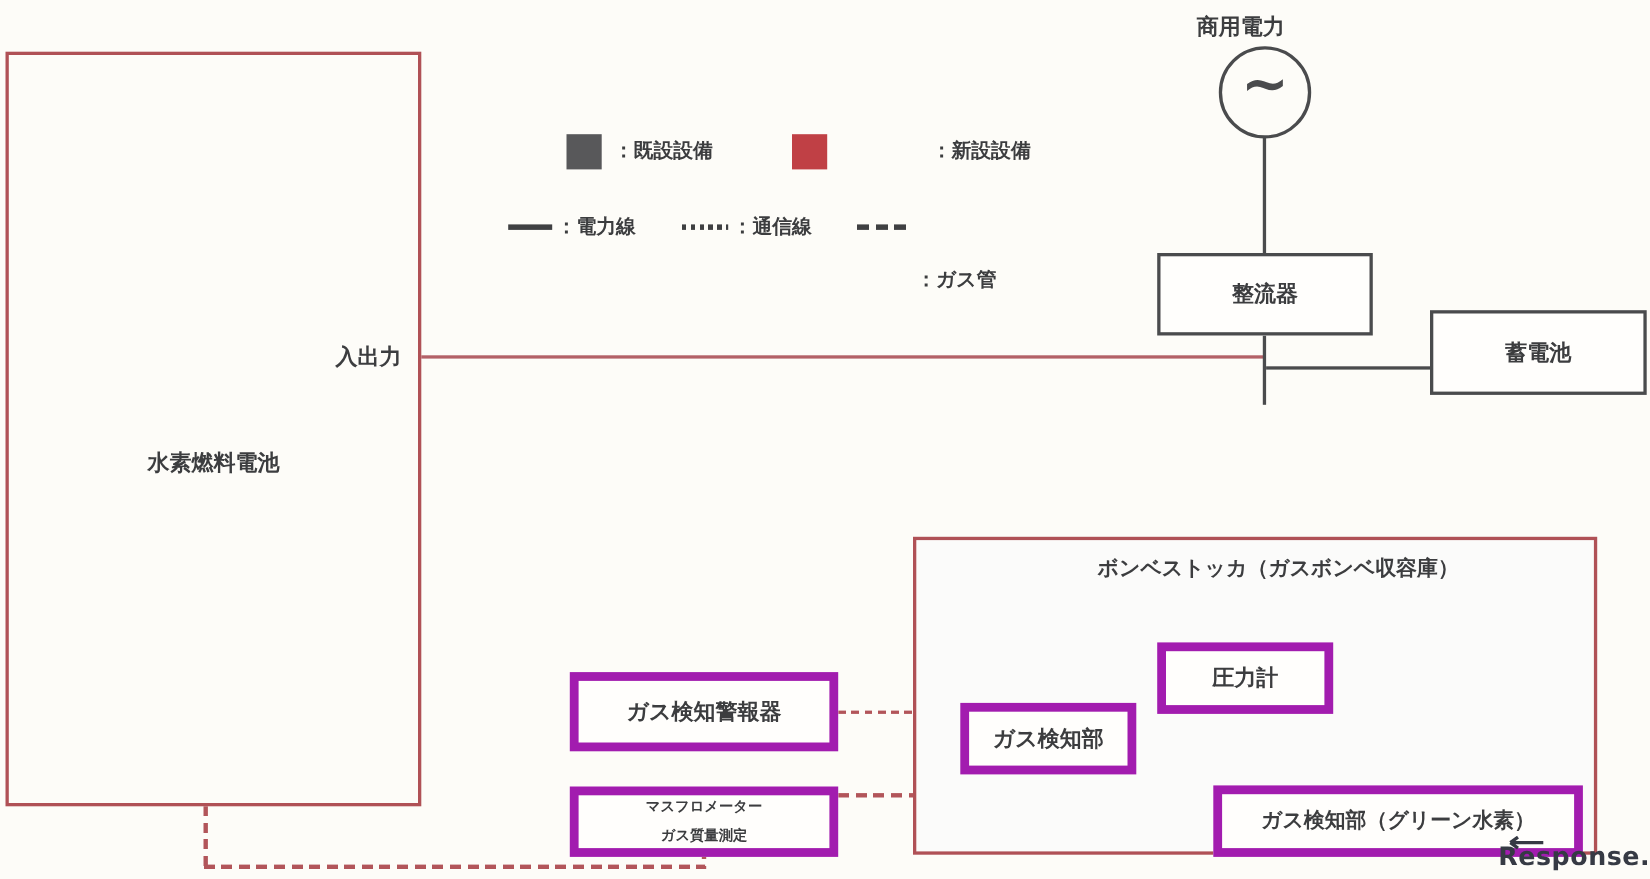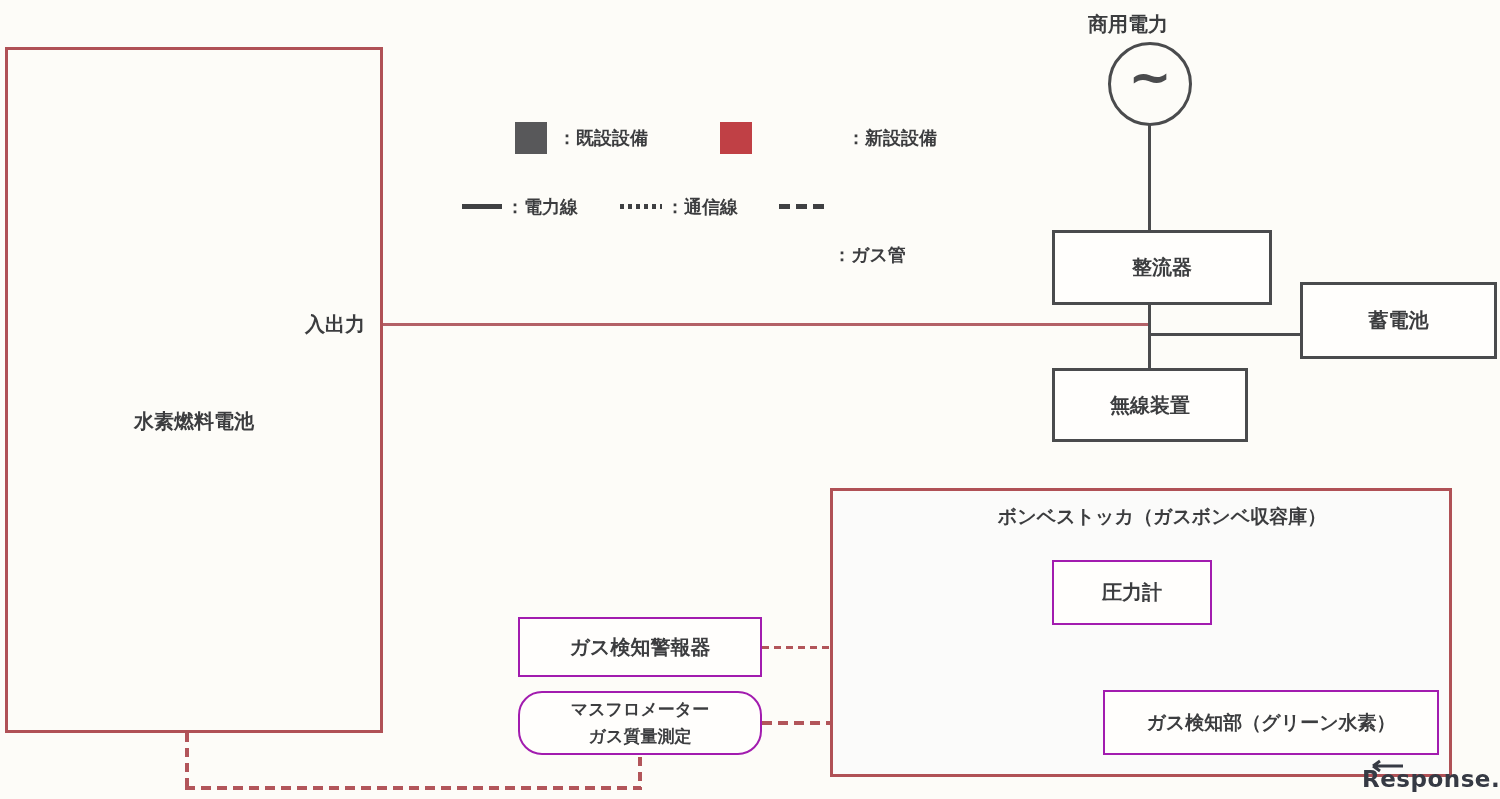--- a/index.html
+++ b/index.html
@@ -8,21 +8,21 @@
     position:relative;width:1500px;height:799px;overflow:hidden;
     background:#fdfcf8;color:#3c3d3f;font-weight:700;
   }
   
   .box{
     position:absolute;box-sizing:border-box;
     display:flex;align-items:center;justify-content:center;
     text-align:center;font-size:20px;line-height:1.35;
     background:#fffefc;
   }
-  .box.new{border:2px solid #a21caf;}
+  .box.new{border:8px solid #a21caf;margin-top:24px;}
   .box.existing{border:3px solid #4a4b4d;}
   .stocker{
     position:absolute;box-sizing:border-box;
     border:3px solid #b05156;background:#fbfbfa;
   }
   .stocker-title{
     position:absolute;text-align:center;font-size:19px;
   }
   .fuelcell{
     position:absolute;box-sizing:border-box;
@@ -89,25 +89,22 @@
   <div class="io-label" style="left:245px;top:311px;width:120px;">入出力</div>
   <div class="fuelcell-name" style="left:5px;top:406px;width:378px;">
     <div>水素燃料電池</div>
   </div>
 
   <div class="cp-label" style="left:1088px;top:11px;width:124px;">商用電力</div>
   <div class="ac-circle" style="left:1108px;top:42px;">
     <span class="ac-symbol">~</span>
   </div>
 
-  <div class="box existing" style="left:1052px;top:230px;width:220px;height:75px;">
+  <div class="box existing" style="left:1052px;top:230px;width:196px;height:75px;">
     <span>整流器</span>
-  </div>
-  <div class="box existing" style="left:1052px;top:368px;width:196px;height:74px;">
-    <span>無線装置</span>
   </div>
   <div class="box existing" style="left:1300px;top:282px;width:197px;height:77px;">
     <span>蓄電池</span>
   </div>
 
   <div class="legend-swatch" style="left: 515px; top: 122px; background: rgb(88, 88, 90);"></div>
   <div class="legend-label" style="left:558px;top:122px;">：既設設備</div>
   <div class="legend-swatch" style="left: 720px; top: 122px; background: rgb(192, 64, 69);"></div>
   <div class="legend-label" style="left:799px;top:122px;margin-left:48px;">：新設設備</div>
 
@@ -117,28 +114,31 @@
   <div class="legend-label row2" style="left:666px;top:196px;">：通信線</div>
   <div class="leg-dash" style="left:779px;top:204px;"></div>
   <div class="legend-label row2" style="left:833px;top:196px;margin-top:48px;">：ガス管</div>
 
   <div class="stocker" style="left:830px;top:488px;width:622px;height:289px;"></div>
   <div class="stocker-title" style="left:830px;top:504px;width:622px;padding-left:21px;">ボンベストッカ（ガスボンベ収容庫）</div>
 
   <div class="box new" style="left:1052px;top:560px;width:160px;height:65px;">
     <span>圧力計</span>
   </div>
+  <div class="box new" style="left:873px;top:615px;width:160px;height:65px;">
+    <span>ガス検知部</span>
+  </div>
   <div class="box new" style="left:1103px;top:690px;width:336px;height:65px;font-size:19px;">
     <span>ガス検知部（グリーン水素）</span>
   </div>
 
-  <div class="box new" style="left:518px;top:617px;width:244px;height:60px;">
+  <div class="box new" style="left:518px;top:587px;width:244px;height:72px;">
     <span>ガス検知警報器</span>
   </div>
-  <div class="box new" style="left:518px;top:691px;width:244px;height:64px;font-size:17px;line-height:27px;border-radius:24px;">
+  <div class="box new" style="left:518px;top:691px;width:244px;height:64px;font-size:13px;line-height:27px;">
     <div>
       <div>マスフロメーター</div>
       <div>ガス質量測定</div>
     </div>
   </div>
 
   <div class="watermark" style="left:1362px;top:768px;">
     <svg class="wm-arrow" width="40" height="14" viewBox="0 0 40 14">
       <path d="M38 7 H8 M8 7 l7 -5 M8 7 l7 5" stroke="#363a44" stroke-width="3" fill="none"></path>
     </svg>

